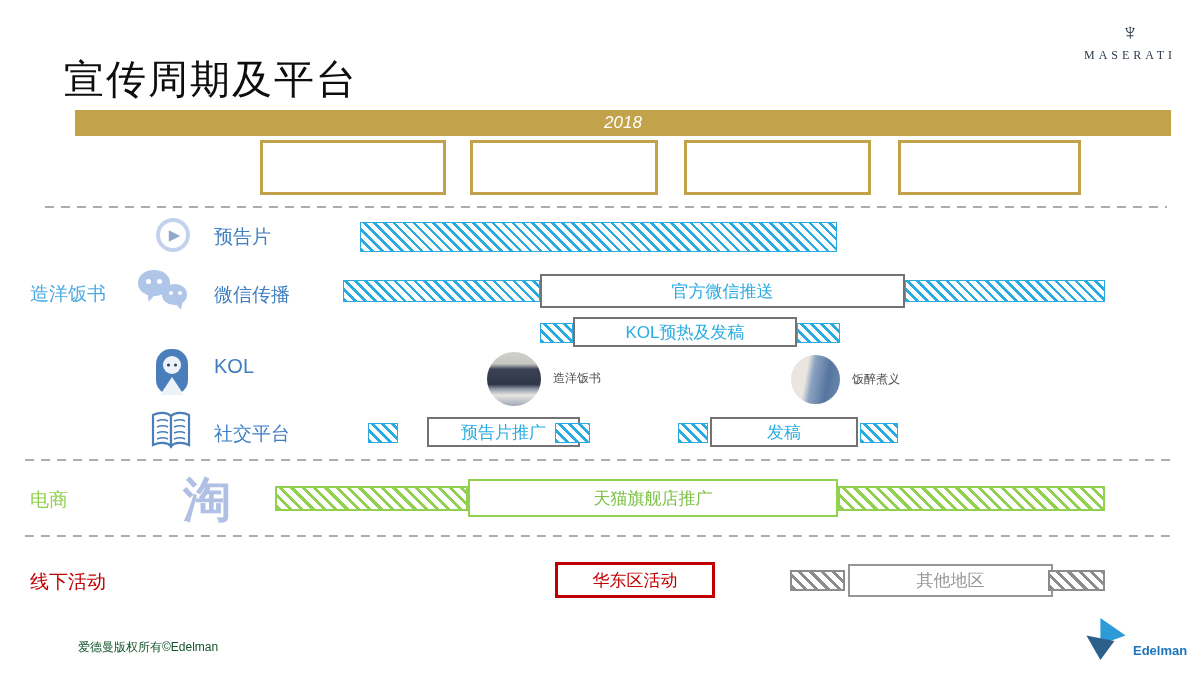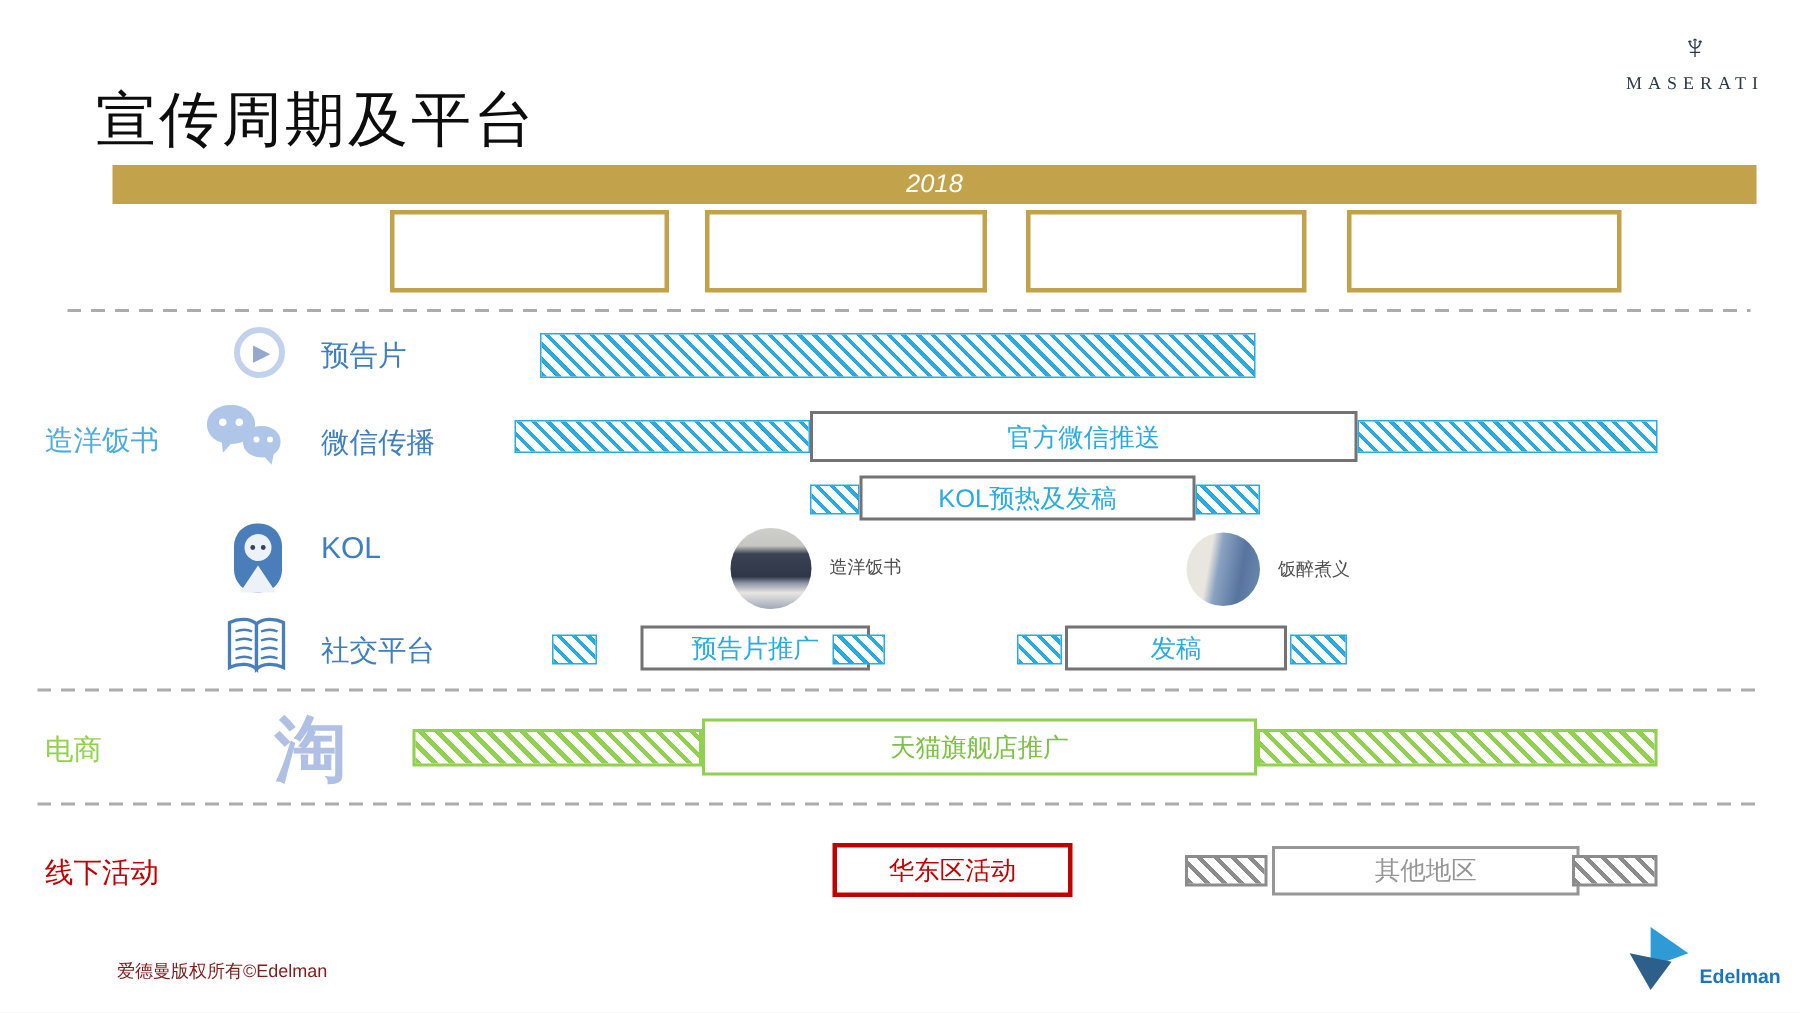--- a/index.html
+++ b/index.html
@@ -42,21 +42,21 @@
   .play-circle span { color:#93A9CC; font-size:15px; margin-left:3px; }
 
   
   .wc-bubble { position:absolute; background:#AFC6E8; border-radius:48%; }
   .wc-dot { position:absolute; width:5px; height:5px; border-radius:50%; background:#fff; }
   .wc-tail { position:absolute; width:0; height:0; border-style:solid; }
 
   .avatar { border-radius:50%; overflow:hidden; }
   .kol-name { font-size:12px; color:#4d4d4d; }
 
-  .footer-text { font-size:12px; color:#7f1d1d; }
+  .footer-text { font-size:12px; color:#14532d; }
 
   
   .mas-wrap { text-align:center; color:#2B3A4A; }
   .mas-trident { font-size:24px; line-height:24px; }
   .mas-name { font-family:"Liberation Serif", serif; font-size:12px; letter-spacing:4px; margin-top:4px; }
 
   .edelman-name { font-size:13px; font-weight:bold; color:#1B75BC; }
 
   .taobao { font-size:48px; font-weight:bold; color:#AFC0E4; font-family:"Liberation Sans",sans-serif; }
 </style>

